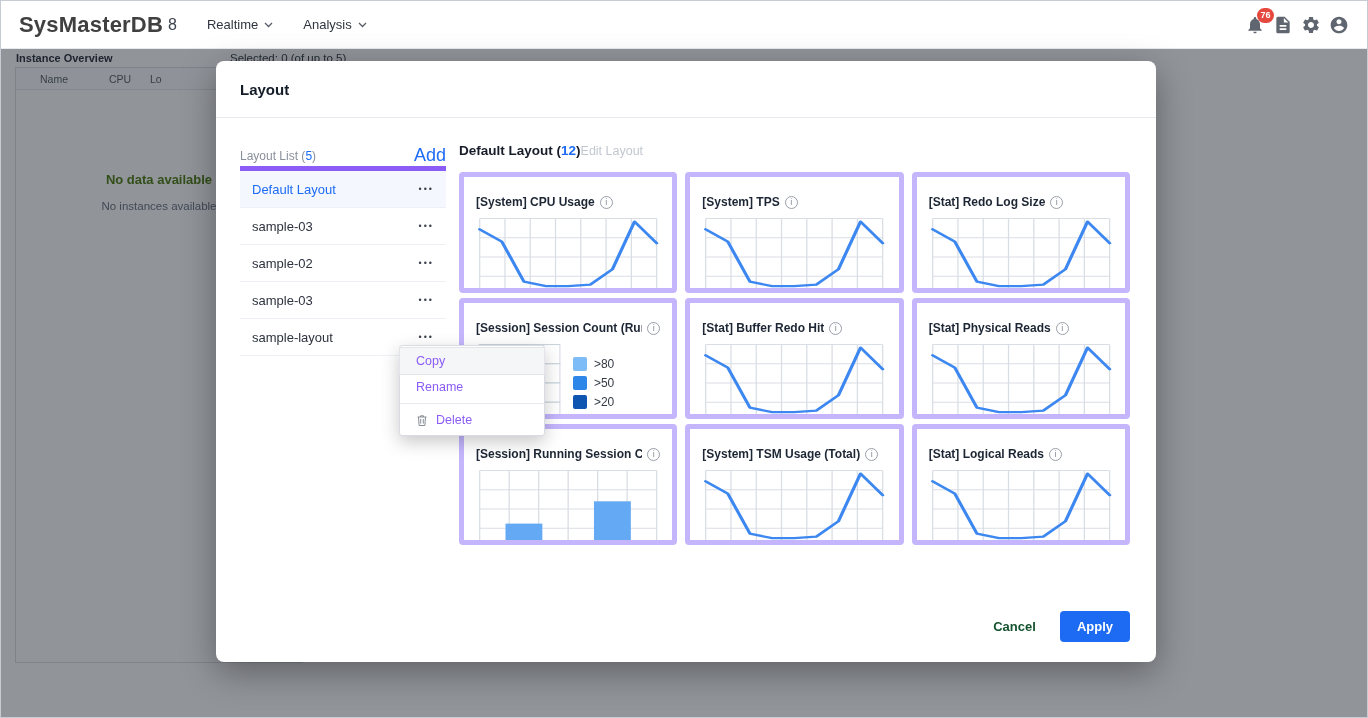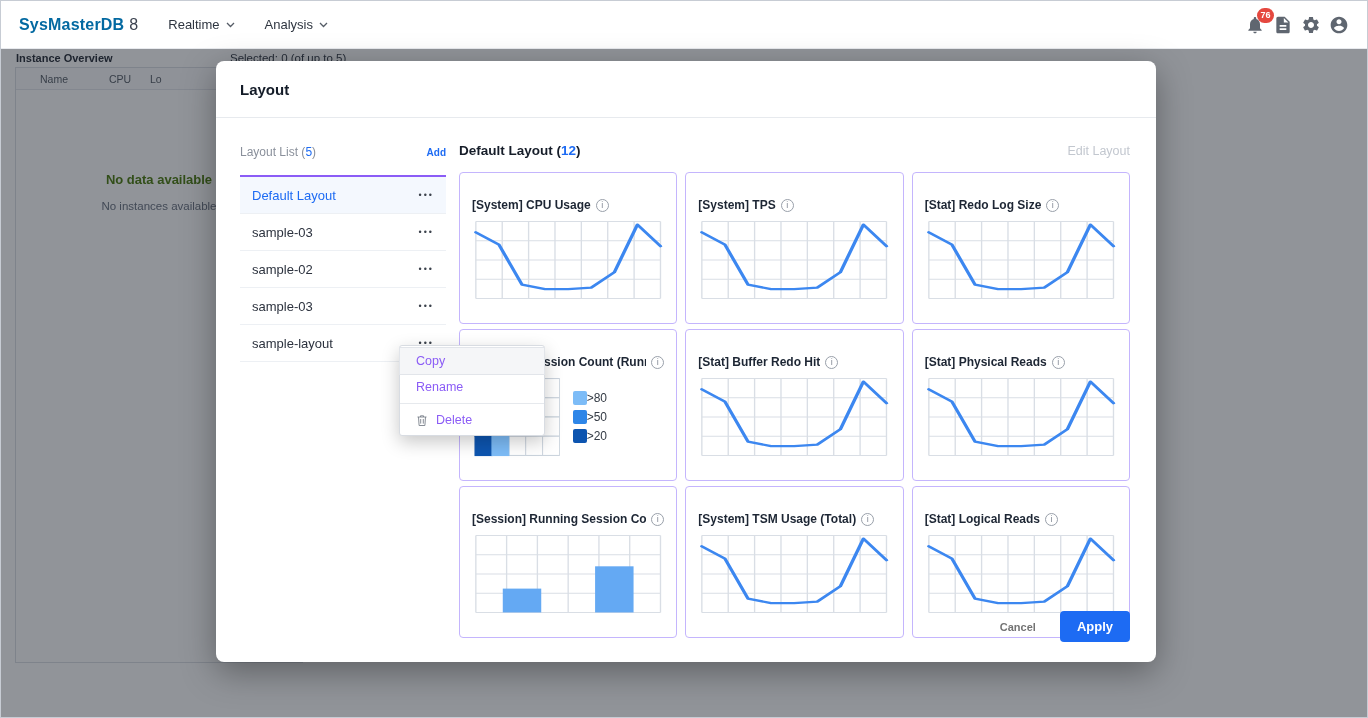--- a/index.html
+++ b/index.html
@@ -1,21 +1,21 @@
 <!DOCTYPE html>
 <html><head>
 <meta charset="utf-8">
 <style>
   *{box-sizing:border-box;margin:0;padding:0}
   body{font-family:"Liberation Sans",sans-serif;background:#fff;width:1368px;height:718px;overflow:hidden}
   .viewport{position:relative;width:1366px;height:716px;margin:1px;outline:1px solid #c7ccd4;background:#fff;overflow:hidden}
 
   
   .header{position:absolute;top:0;left:0;right:0;height:48px;background:#fff;border-bottom:1px solid #e8eaee;display:flex;align-items:center;padding:0 18px;z-index:5}
-  .brand{font-size:16px;font-weight:bold;color:#0369a1;letter-spacing:.2px}
+  .brand{font-size:22px;font-weight:bold;color:#404040;letter-spacing:.2px}
   .brand-ver{font-size:16px;color:#3c4350;margin-left:5px;font-weight:400}
   .nav-item{display:flex;align-items:center;gap:6px;margin-left:30px;font-size:13px;color:#2e3540;cursor:pointer}
   .chev{width:9px;height:6px;display:block}
   .header-right{margin-left:auto;display:flex;gap:8px}
   .hicon{position:relative;width:20px;height:20px;color:#5f6670;cursor:pointer}
   .hicon svg{width:20px;height:20px;display:block;fill:#5f6670}
   .badge{position:absolute;top:-7px;right:-9px;background:#e5483f;color:#fff;font-size:9px;font-weight:bold;min-width:17px;height:15px;border-radius:8px;display:flex;align-items:center;justify-content:center;padding:0 3px}
 
   
   .bg-title{position:absolute;left:15px;top:51px;font-size:11px;font-weight:bold;color:#272d37}
@@ -32,46 +32,46 @@
 
   
   .modal{position:absolute;left:215px;top:60px;width:940px;height:601px;background:#fff;border-radius:8px;box-shadow:0 10px 34px rgba(0,0,0,.35);z-index:20}
   .modal-header{height:57px;border-bottom:1px solid #e7eaee;display:flex;align-items:center;padding:0 24px}
   .modal-title{font-size:15px;font-weight:bold;color:#141c28}
   .modal-body{position:absolute;top:58px;left:0;right:0;bottom:0;display:flex}
   .m-sidebar{width:231px;padding:26px 0 15px 24px;flex:none}
   .side-head{display:flex;justify-content:space-between;align-items:center;width:206px}
   .side-label{font-size:12px;color:#8a909b}
   .count-blue{color:#1d6bf3}
-  .add-btn{font-size:10px;color:#1d6bf3;font-weight:bold;cursor:pointer;background:none;border:none;font-family:inherit}
-  .side-list{margin-top:16px;width:206px;border-top:2px solid #8b5cf6}
+  .add-btn{font-size:18px;color:#1d6bf3;font-weight:normal;cursor:pointer;background:none;border:none;font-family:inherit}
+  .side-list{width:206px;border-top:5px solid #8b5cf6}
   .side-item{height:37px;display:flex;align-items:center;justify-content:space-between;padding:0 10px 0 12px;border-bottom:1px solid #edf0f4;font-size:13px;color:#2c323e;cursor:pointer}
   .side-item.selected{color:#1d6bf3;background:#f4f8fe}
   .more-btn{color:#3d434d;font-size:9px;letter-spacing:2px;cursor:pointer;background:none;border:none;padding:4px 2px}
 
   .m-content{flex:1;padding:24px 26px 0 12px;position:relative}
-  .content-head{display:flex;justify-content:space-between;align-items:center}
+  .content-head{display:flex;align-items:center}
   .content-title{font-size:13.5px;font-weight:bold;color:#161d29}
   .edit-link{font-size:12.5px;color:#c2c7cf;cursor:pointer;background:none;border:none;font-family:inherit}
   .cards{margin-top:14px;display:grid;grid-template-columns:repeat(3,1fr);gap:5px 8px}
-  .card{height:152px;border:1px solid #c4b5fd;border-radius:4px;padding:25px 12px;background:#fff;overflow:hidden}
+  .card{height:121px;border:5px solid #c4b5fd;border-radius:4px;padding:18px 12px;background:#fff;overflow:hidden}
   .card-head{display:flex;align-items:center;gap:5px}
   .card-title{font-size:12px;font-weight:bold;color:#1d2634;white-space:nowrap;overflow:hidden}
   .info-dot{flex:none;width:13px;height:13px;border:1px solid #99a0aa;border-radius:50%;color:#848b96;font-size:9px;line-height:11px;text-align:center;cursor:pointer;display:inline-block}
   .card-chart{height:82px;margin-top:7px}
   .chart-svg{width:100%;height:100%}
   .card-chart.heat{display:flex;align-items:center;gap:12px;padding:0 2px}
   .heat-svg{width:46%;height:100%}
   .legend{display:flex;flex-direction:column;gap:5px}
-  .legend-row{display:flex;align-items:center;}
+  .legend-row{display:flex;align-items:center;gap:7px}
   .legend-swatch{width:14px;height:14px;border-radius:2px;display:inline-block}
   .legend-label{font-size:12px;color:#333a44}
 
   .modal-footer{position:absolute;right:26px;bottom:20px;display:flex;align-items:center;gap:14px;z-index:2}
-  .cancel-btn{font-size:11px;font-weight:bold;color:#737373;background:none;border:none;cursor:pointer;padding:8px 10px;font-family:inherit}
+  .cancel-btn{font-size:13px;font-weight:bold;color:#14532d;background:none;border:none;cursor:pointer;padding:8px 10px;font-family:inherit}
   .apply-btn{font-size:13px;font-weight:bold;color:#fff;background:#1d6bf3;border:none;border-radius:4px;padding:8px 17px;cursor:pointer;font-family:inherit}
 
   
   .ctx-menu{position:absolute;left:398px;top:344px;width:146px;background:#fff;border:1px solid #d8dce2;border-radius:3px;box-shadow:0 6px 18px rgba(0,0,0,.22);z-index:30;padding:2px 0}
   .ctx-item{padding:6px 16px;font-size:12.5px;color:#8b5cf6;cursor:pointer;display:flex;align-items:center;gap:8px}
   .ctx-item.active{background:#f5f6f8;outline:1px solid #e2e5ea}
   .ctx-divider{height:1px;background:#e6e9ed;margin:3px 0}
   .trash-icon{width:12px;height:13px;display:block}
 </style>
 </head>

